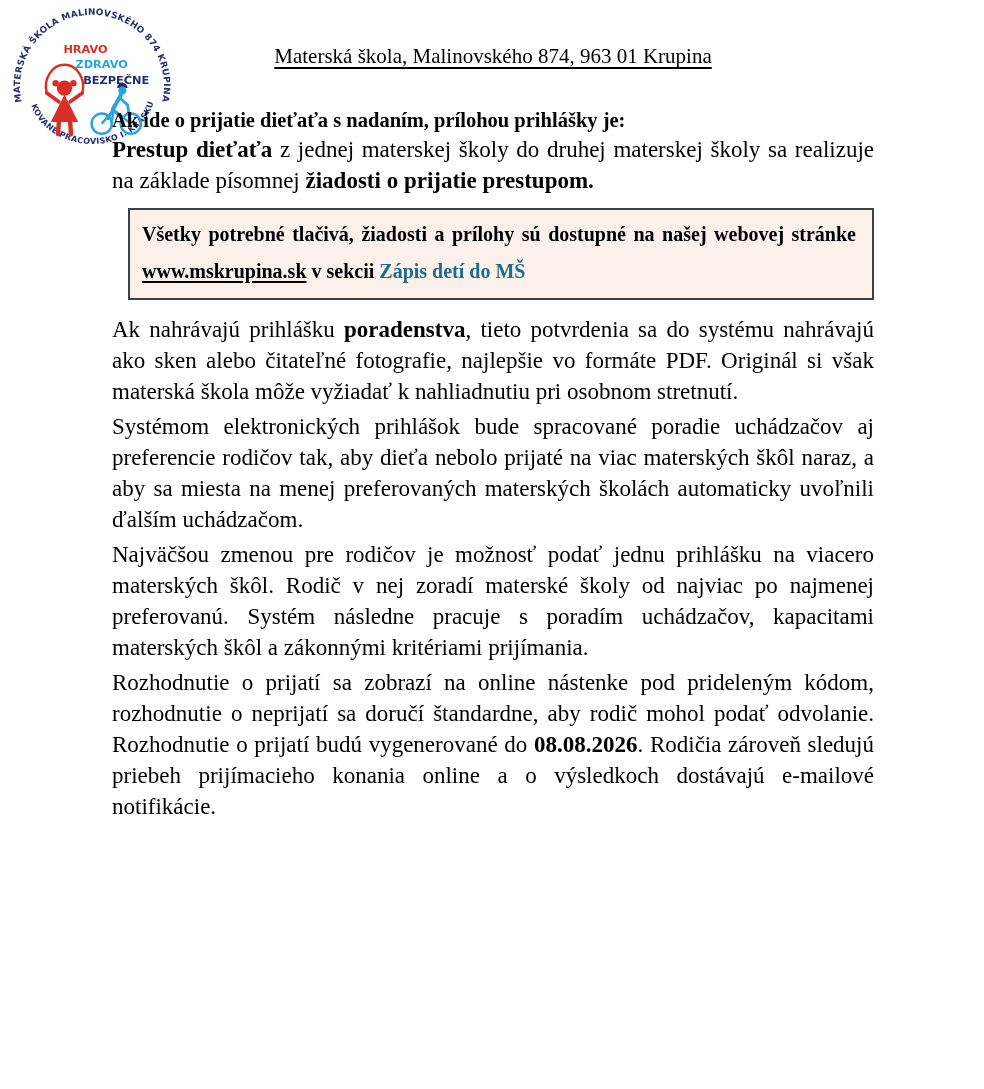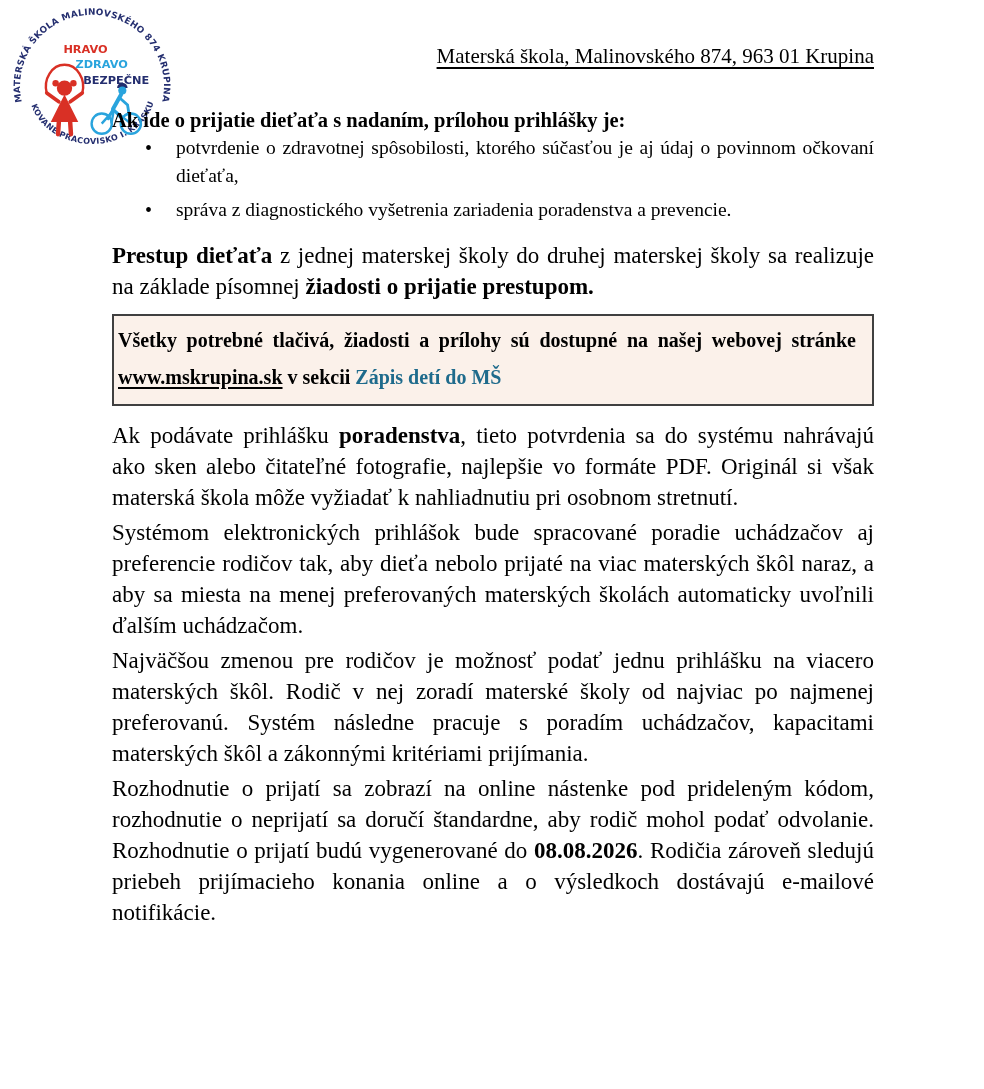--- a/index.html
+++ b/index.html
@@ -36,21 +36,21 @@
   .motto-cyan{fill:var(--logo-cyan);}
   .motto-navy{fill:var(--logo-navy);}
   
   .doc{
     position:relative;
     z-index:2;
     padding:44px 110px 0 112px;
   }
   .doc-title{
     display:block;
-    text-align:right;
+    text-align:center;
     font-size:21px;
     font-weight:normal;
     text-decoration:underline;
     text-underline-offset:4px;
     margin:0 0 40px 0;
     white-space:nowrap;
   }
   .heading{
     font-size:20.5px;
     font-weight:bold;
@@ -78,22 +78,22 @@
   p.para{
     font-size:23px;
     line-height:31px;
     text-align:justify;
     margin:0 0 4px 0;
   }
   p.para-prestup{margin-bottom:10px;}
   .notice-box{
     border:2px solid var(--box-border);
     background:var(--box-bg);
-    padding:6px 16px 8px 4px;
-    margin:12px 0 14px 0;
+    padding:6px 16px 8px 12px;
+    margin:12px 0 14px 16px;
     font-size:20px;
     font-weight:bold;
     line-height:37px;
     text-align:justify;
   }
   .u{ text-decoration:underline; text-underline-offset:3px; }
   .link{ color:var(--link-color); cursor:pointer; }
   b{font-weight:bold;}
 </style>
 </head>
@@ -140,30 +140,26 @@
       </g>
     </svg>
   </div>
 
   <div class="doc">
 
     <span class="doc-title">Materská škola, Malinovského 874, 963 01 Krupina</span>
 
     <div class="heading">Ak ide o prijatie dieťaťa s nadaním, prílohou prihlášky je:</div>
 
-    <ul class="bullets">
-      <li><span>potvrdenie o zdravotnej spôsobilosti, ktorého súčasťou je aj údaj o povinnom očkovaní dieťaťa,</span></li>
-      <li><span>správa z diagnostického vyšetrenia zariadenia poradenstva a prevencie.</span></li>
-    </ul>
 
     <p class="para para-prestup"><b>Prestup dieťaťa</b><span> z jednej materskej školy do druhej materskej školy sa realizuje na základe písomnej </span><b>žiadosti o prijatie prestupom.</b></p>
 
     <div class="notice-box"><span>Všetky potrebné tlačivá, žiadosti a prílohy sú dostupné na našej webovej stránke </span><span class="u">www.mskrupina.sk</span><span> v sekcii </span><span class="link">Zápis detí do MŠ</span></div>
 
-    <p class="para"><span>Ak podávate prihlášku </span><b>poradenstva</b><span>, tieto potvrdenia sa do systému nahrávajú ako sken alebo čitateľné fotografie, najlepšie vo formáte PDF. Originál si však materská škola môže vyžiadať k nahliadnutiu pri osobnom stretnutí.</span></p>
+    <p class="para"><span>Ak nahrávajú prihlášku </span><b>poradenstva</b><span>, tieto potvrdenia sa do systému nahrávajú ako sken alebo čitateľné fotografie, najlepšie vo formáte PDF. Originál si však materská škola môže vyžiadať k nahliadnutiu pri osobnom stretnutí.</span></p>
 
 
     <p class="para"><span>Systémom elektronických prihlášok bude spracované poradie uchádzačov aj preferencie rodičov tak, aby dieťa nebolo prijaté na viac materských škôl naraz, a aby sa miesta na menej preferovaných materských školách automaticky uvoľnili ďalším uchádzačom.</span></p>
 
     <p class="para"><span>Najväčšou zmenou pre rodičov je možnosť podať jednu prihlášku na viacero materských škôl. Rodič v nej zoradí materské školy od najviac po najmenej preferovanú. Systém následne pracuje s poradím uchádzačov, kapacitami materských škôl a zákonnými kritériami prijímania.</span></p>
 
     <p class="para"><span>Rozhodnutie o prijatí sa zobrazí na online nástenke pod prideleným kódom, rozhodnutie o neprijatí sa doručí štandardne, aby rodič mohol podať odvolanie. Rozhodnutie o prijatí budú vygenerované do </span><b>08.08.2026</b><span>. Rodičia zároveň sledujú priebeh prijímacieho konania online a o výsledkoch dostávajú e-mailové notifikácie.</span></p>
 
   </div>
 </div>

